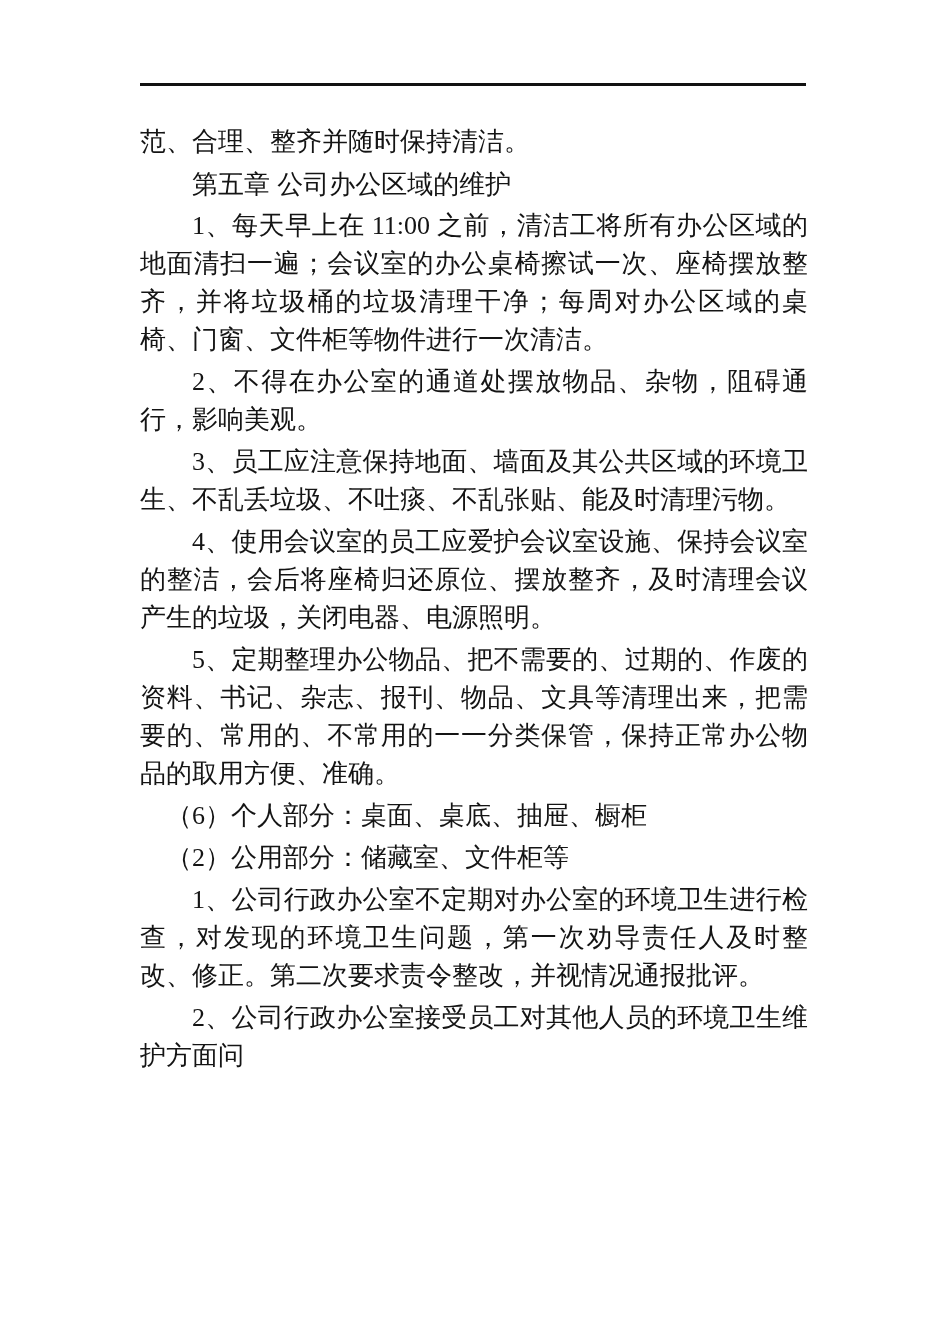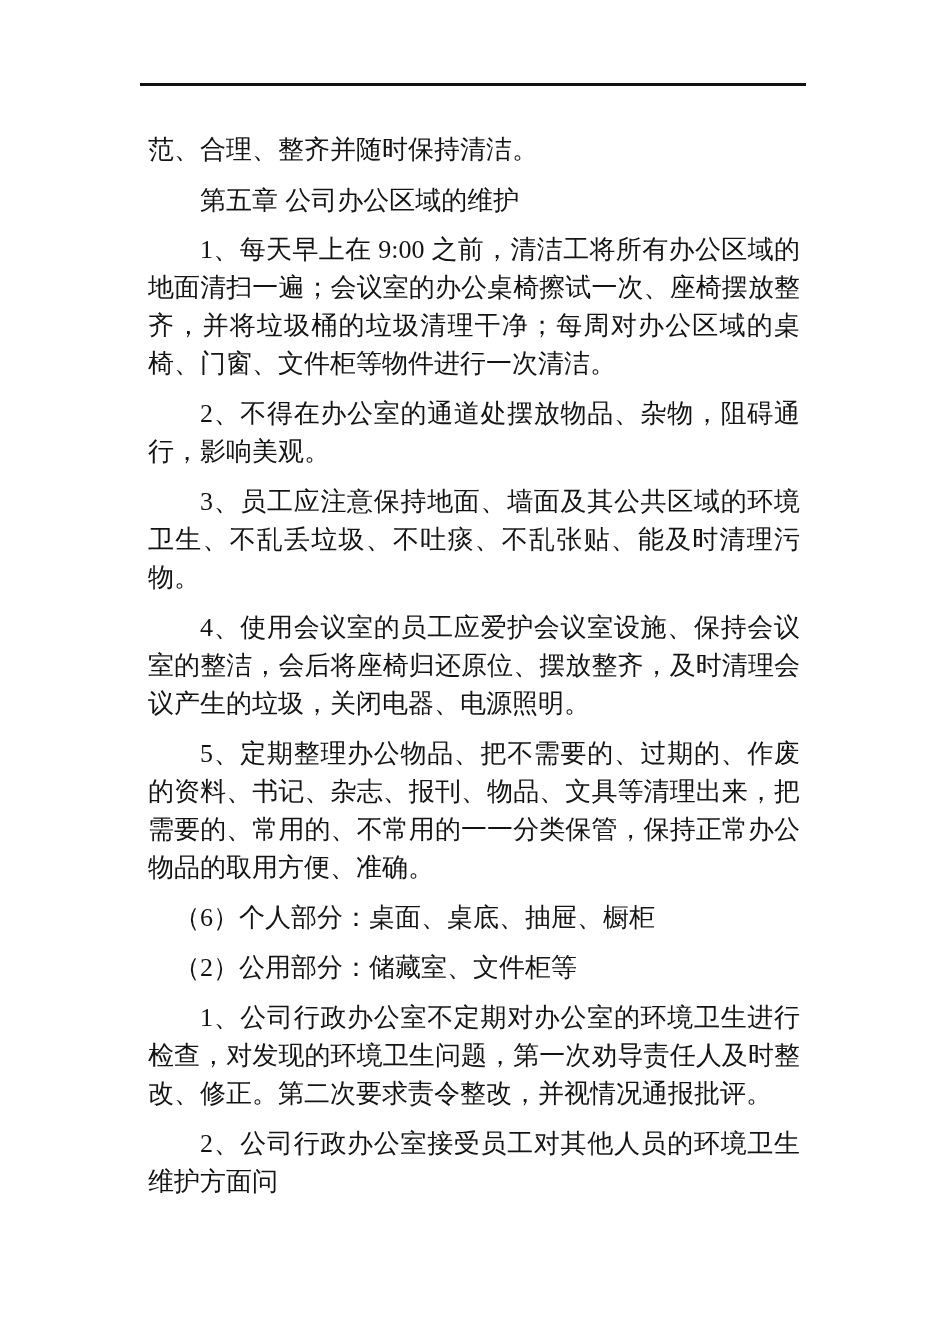--- a/index.html
+++ b/index.html
@@ -27,41 +27,41 @@
     left: 136px;
     top: 119px;
     width: 676px;
     font-family: "Liberation Serif", "DejaVu Serif", serif;
     font-size: 26px;
     line-height: 38px;
     color: #141414;
     text-align: justify;
   }
   .content p {
-    margin: 12px;
+    margin: 4px;
     padding: 0;
   }
   .content p.indent-0 { text-indent: 0; }
   .content p.indent-1 { text-indent: 1em; }
   .content p.indent-2 { text-indent: 2em; }
   .content p.heading {
     font-weight: 400;
     font-family: "Liberation Sans", "DejaVu Sans", sans-serif;
     text-align: left;
   }
 </style>
 </head>
 <body>
 
 <div class="page">
   <div class="header-rule"></div>
   <div class="content" id="doc-content">
       <p class="indent-0">范、合理、整齐并随时保持清洁。</p>
       <p class="heading indent-2">第五章 公司办公区域的维护</p>
-      <p class="indent-2">1、每天早上在 9:00 之前，清洁工将所有办公区域的地面清扫一遍；会议室的办公桌椅擦试一次、座椅摆放整齐，并将垃圾桶的垃圾清理干净；每周对办公区域的桌椅、门窗、文件柜等物件进行一次清洁。</p>
+      <p class="indent-2">1、每天早上在 11:00 之前，清洁工将所有办公区域的地面清扫一遍；会议室的办公桌椅擦试一次、座椅摆放整齐，并将垃圾桶的垃圾清理干净；每周对办公区域的桌椅、门窗、文件柜等物件进行一次清洁。</p>
       <p class="indent-2">2、不得在办公室的通道处摆放物品、杂物，阻碍通行，影响美观。</p>
       <p class="indent-2">3、员工应注意保持地面、墙面及其公共区域的环境卫生、不乱丢垃圾、不吐痰、不乱张贴、能及时清理污物。</p>
       <p class="indent-2">4、使用会议室的员工应爱护会议室设施、保持会议室的整洁，会后将座椅归还原位、摆放整齐，及时清理会议产生的垃圾，关闭电器、电源照明。</p>
       <p class="indent-2">5、定期整理办公物品、把不需要的、过期的、作废的资料、书记、杂志、报刊、物品、文具等清理出来，把需要的、常用的、不常用的一一分类保管，保持正常办公物品的取用方便、准确。</p>
       <p class="indent-1">（6）个人部分：桌面、桌底、抽屉、橱柜</p>
       <p class="indent-1">（2）公用部分：储藏室、文件柜等</p>
       <p class="indent-2">1、公司行政办公室不定期对办公室的环境卫生进行检查，对发现的环境卫生问题，第一次劝导责任人及时整改、修正。第二次要求责令整改，并视情况通报批评。</p>
       <p class="indent-2">2、公司行政办公室接受员工对其他人员的环境卫生维护方面问</p>
     </div>
 </div>

